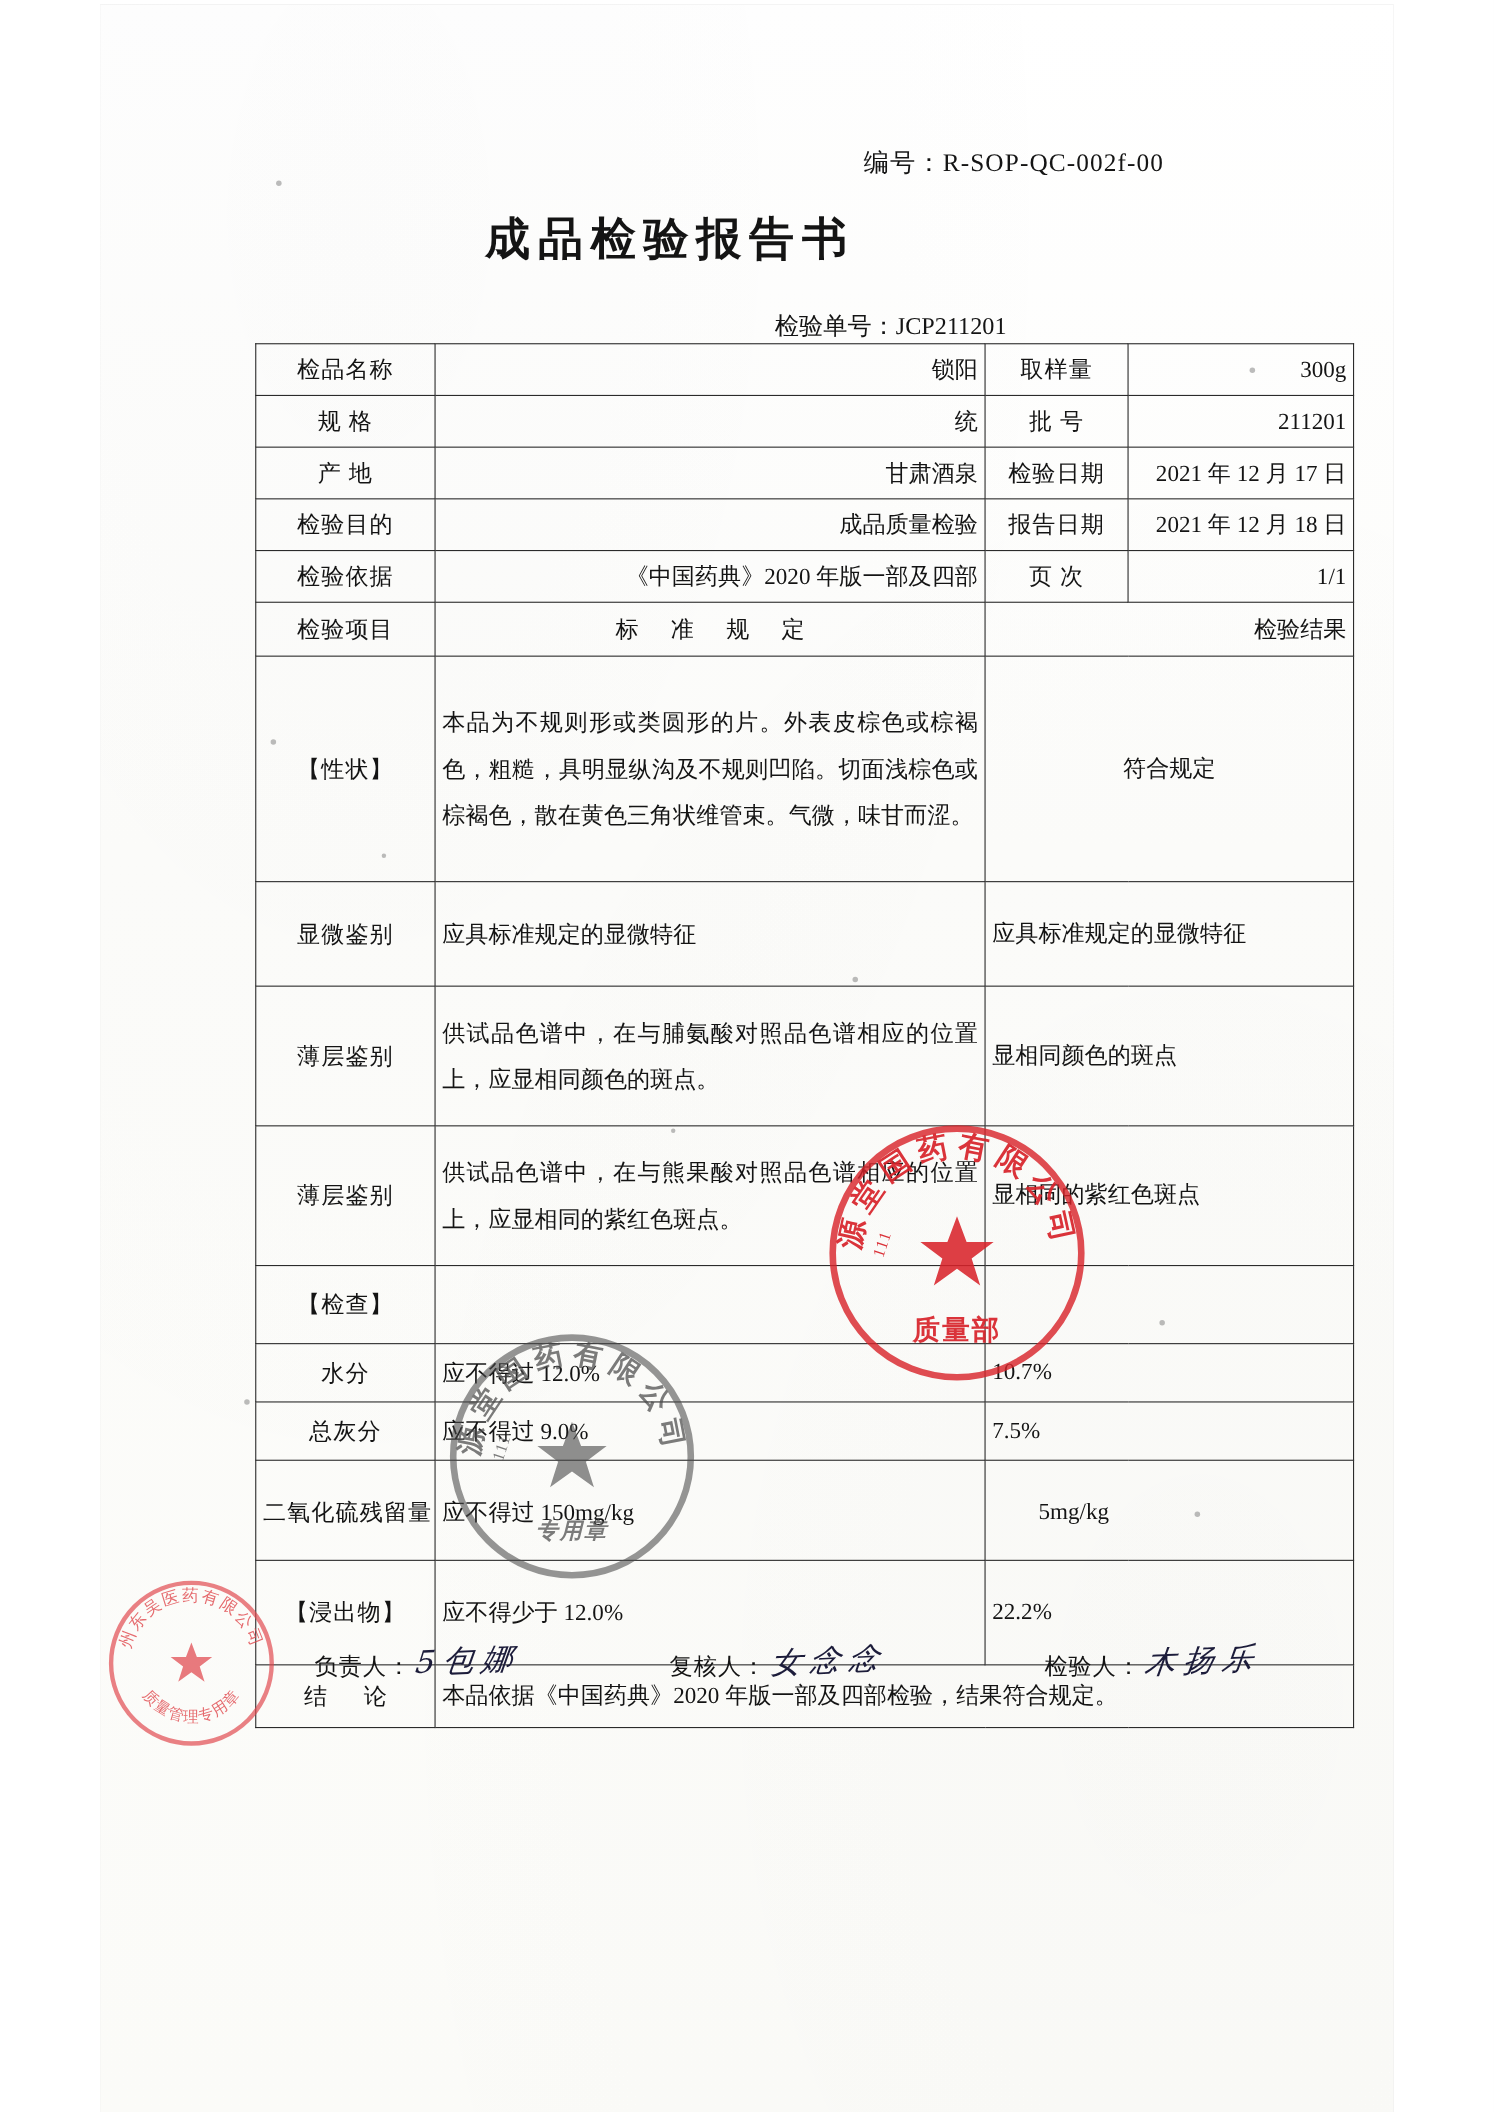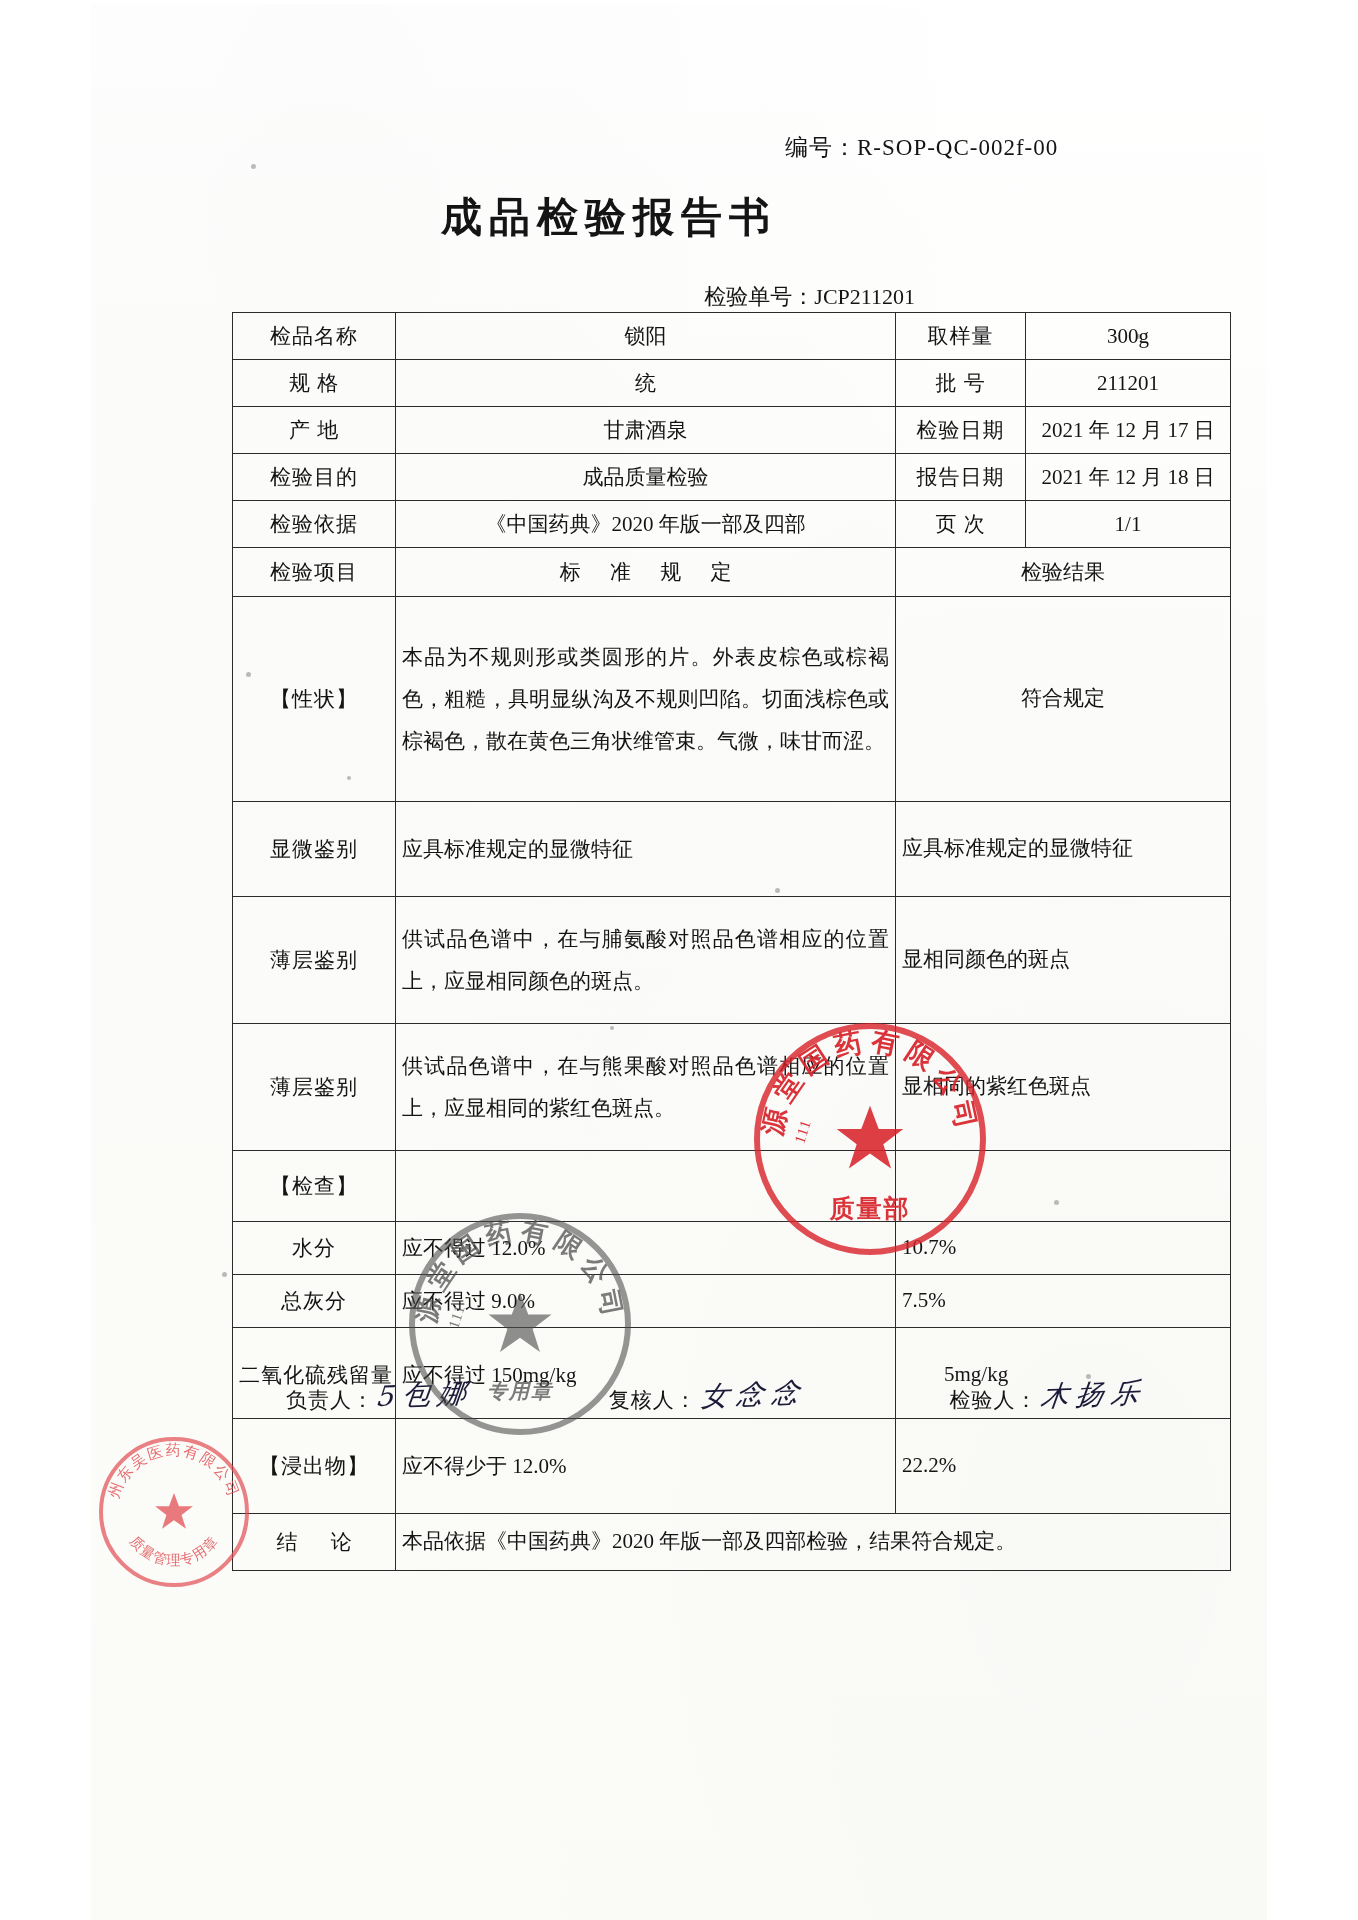--- a/index.html
+++ b/index.html
@@ -78,21 +78,21 @@
 
   .lbl {
     text-align: center;
     letter-spacing: 1px;
     white-space: nowrap;
   }
   .lbl.spread {
     letter-spacing: 14px;
     text-indent: 14px;
   }
-  .ctr { text-align: center; }
+  .ctr { text-align: right; }
 
   .h-row td { height: 38px; }
 
   .sec-head td { height: 40px; }
   .sec-head .std {
     text-align: center;
     letter-spacing: 12px;
     text-indent: 12px;
   }
 
@@ -141,21 +141,21 @@
     padding: 10px 6px 10px 12px;
     line-height: 1.6;
     font-size: 21px;
   }
   .concl-row td { height: 48px; }
 
   .sign-bar {
     position: absolute;
     left: 141px;
     width: 900px;
-    top: 1372px;
+    top: 1487px;
     display: flex;
     font-size: 21px;
   }
   .sign-item { display: flex; align-items: flex-end; white-space: nowrap; }
   .sign-1 { margin-left: 54px; }
   .sign-2 { margin-left: 144px; }
   .sign-3 { margin-left: 152px; }
   .sign-label { letter-spacing: 1px; }
   .handwrite {
     font-family: "DejaVu Serif", serif;

